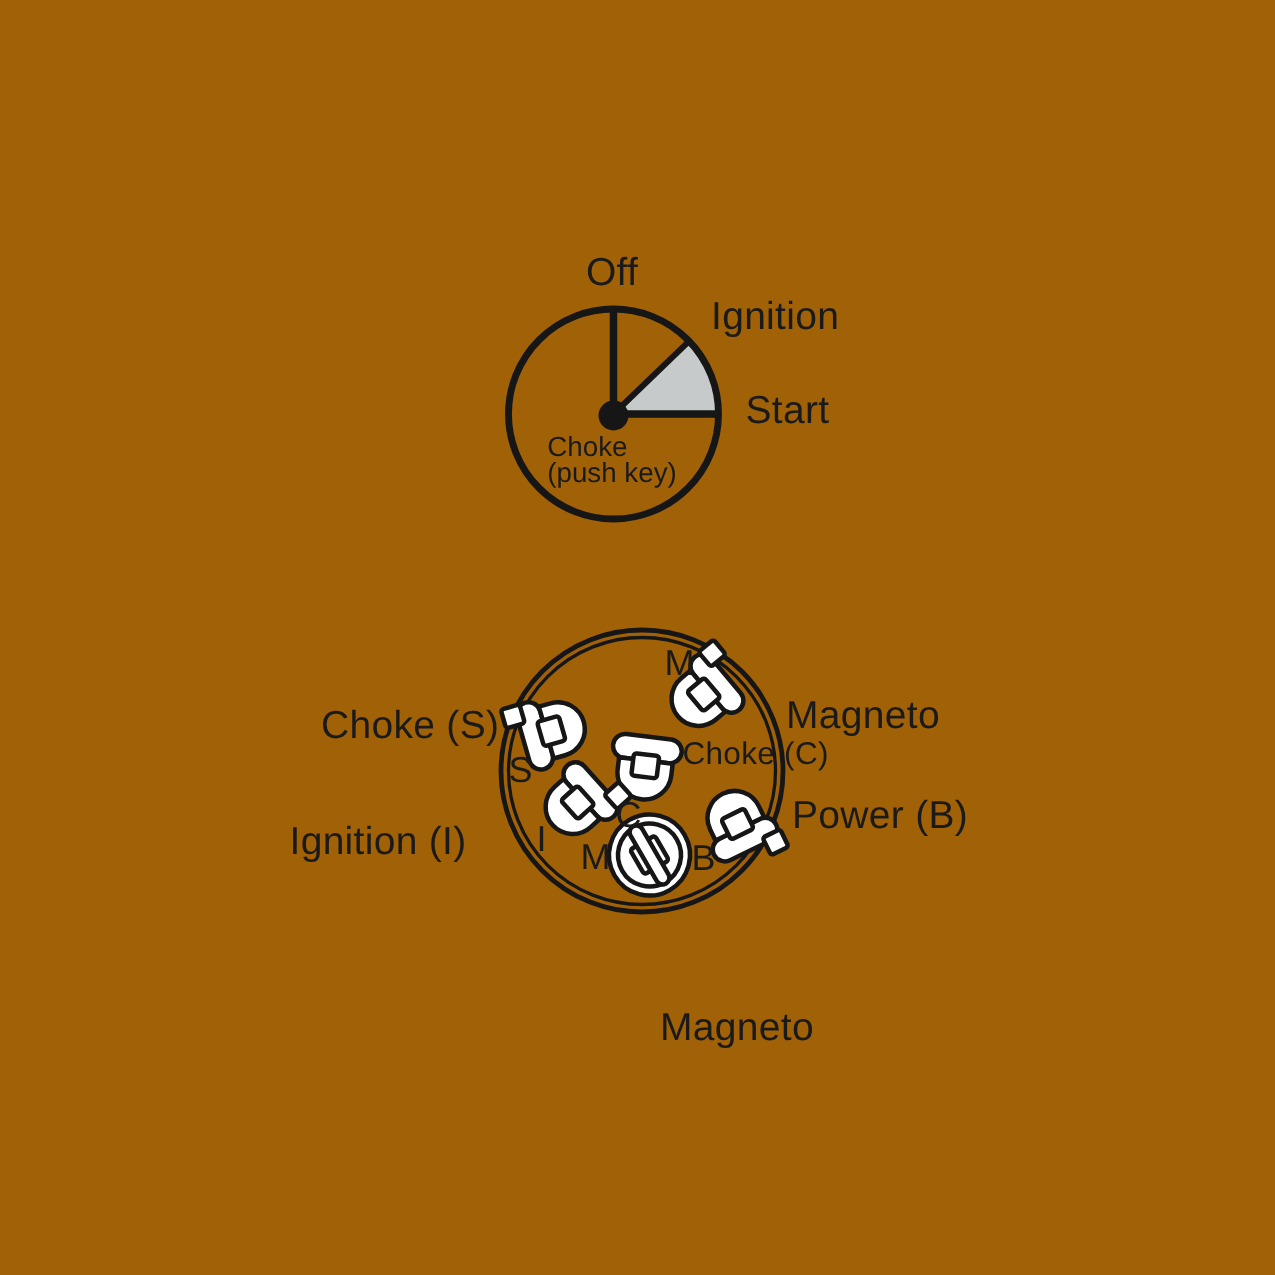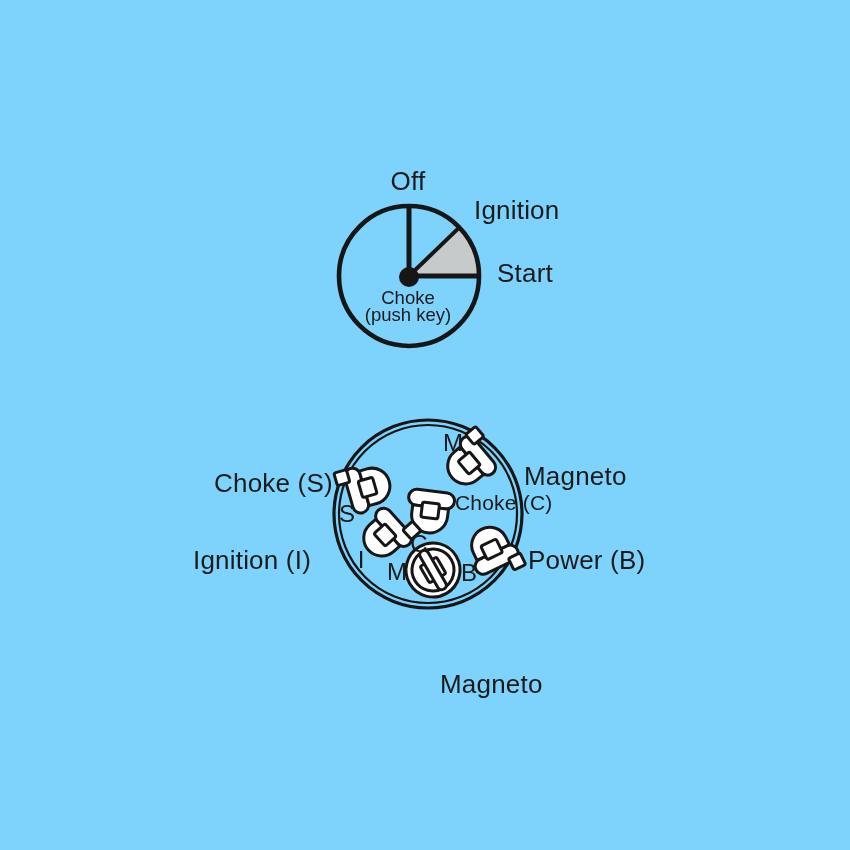--- a/index.html
+++ b/index.html
@@ -1,28 +1,28 @@
 <!DOCTYPE html>
 <html><head>
 <meta charset="utf-8">
 <style>
   html,body{margin:0;padding:0;background:#ffffff;}
   .canvas{
-    position:relative;width:850px;height:850px;background:#7dd3fc;overflow:hidden;
+    position:relative;width:850px;height:850px;background:#a16207;overflow:hidden;
     font-family:"Liberation Sans",sans-serif;color:#1a1a1a;
   }
   .canvas svg{position:absolute;left:0;}
   .lbl{
     position:absolute;font-size:26px;line-height:26px;white-space:pre;
     letter-spacing:0.2px;
   }
   .lbl.center{transform:translateX(-50%);text-align:center;}
   .two-line div{line-height:34px;}
   .note{
-    position:absolute;font-size:18.5px;line-height:17px;text-align:center;
+    position:absolute;font-size:18.5px;line-height:17px;
     transform:translateX(-50%);
   }
   .choke-c{font-size:21px;line-height:22px;}
   .pin{
     position:absolute;font-size:24px;line-height:24px;
     transform:translate(-50%,-50%);
   }
   .tshape{fill:#ffffff;stroke:#161616;stroke-width:3;stroke-linejoin:round;}
   .ring-outer{fill:none;stroke:#161616;stroke-width:3.2;}
   .ring-inner{fill:none;stroke:#161616;stroke-width:2.2;}
@@ -97,21 +97,21 @@
   <div class="lbl two-line" style="left:524px;top:407px">
     <div>Magneto</div>
   </div>
 
   <div class="lbl" style="left:214px;top:470px">Choke (S)</div>
 
   <div class="lbl choke-c" style="left:455px;top:492px">Choke (C)</div>
 
   <div class="lbl" style="left:193px;top:547px">Ignition (I)</div>
 
-  <div class="lbl" style="left:528px;top:547px">Power (B)</div>
+  <div class="lbl" style="left:528px;top:530px">Power (B)</div>
 
   <div class="lbl two-line" style="left:440px;top:615px">
     <div>Magneto</div>
   </div>
 
   <div class="pin" style="left:453px;top:443px">M</div>
   <div class="pin" style="left:347px;top:514px">S</div>
   <div class="pin" style="left:419px;top:544px">C</div>
   <div class="pin" style="left:361px;top:560px">I</div>
   <div class="pin" style="left:397px;top:572px">M</div>

